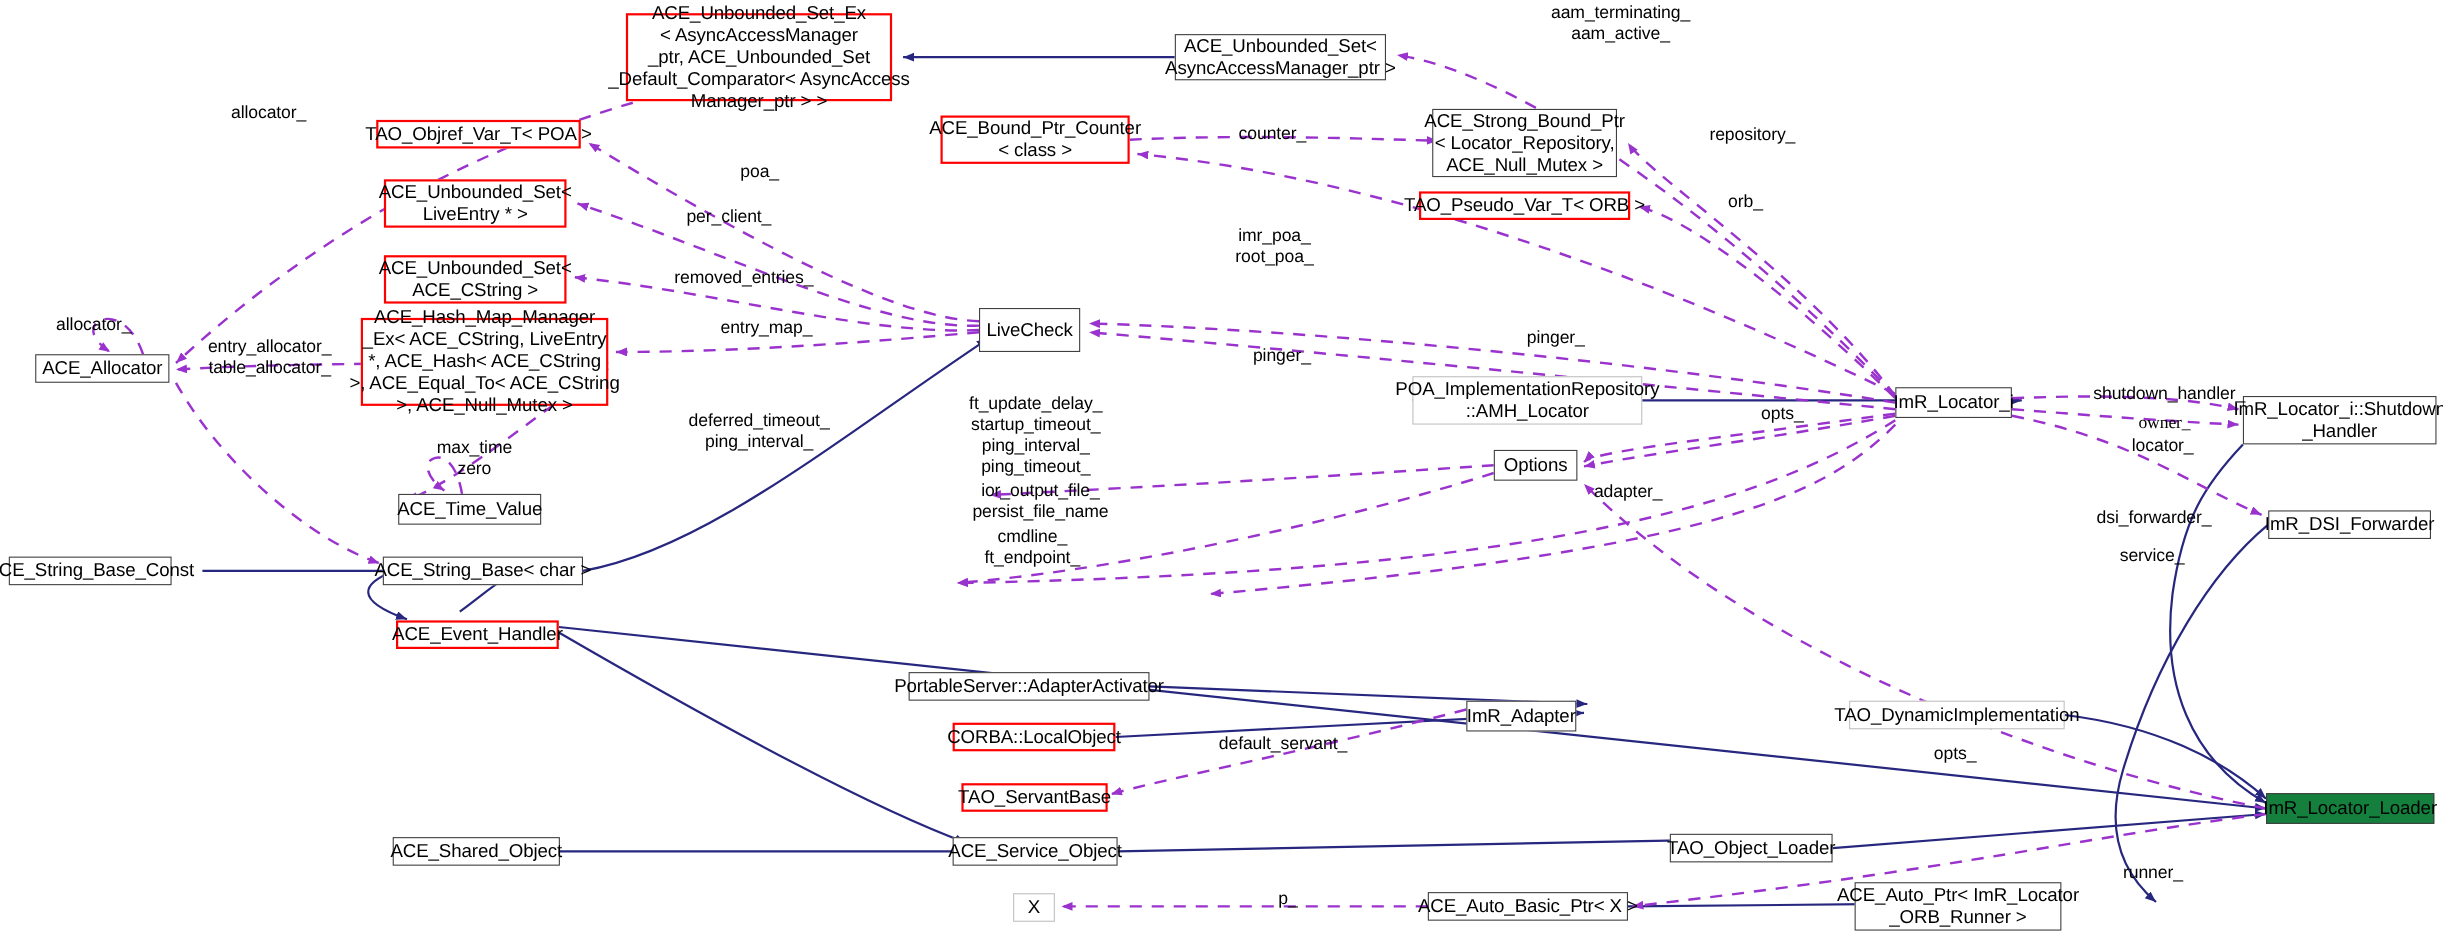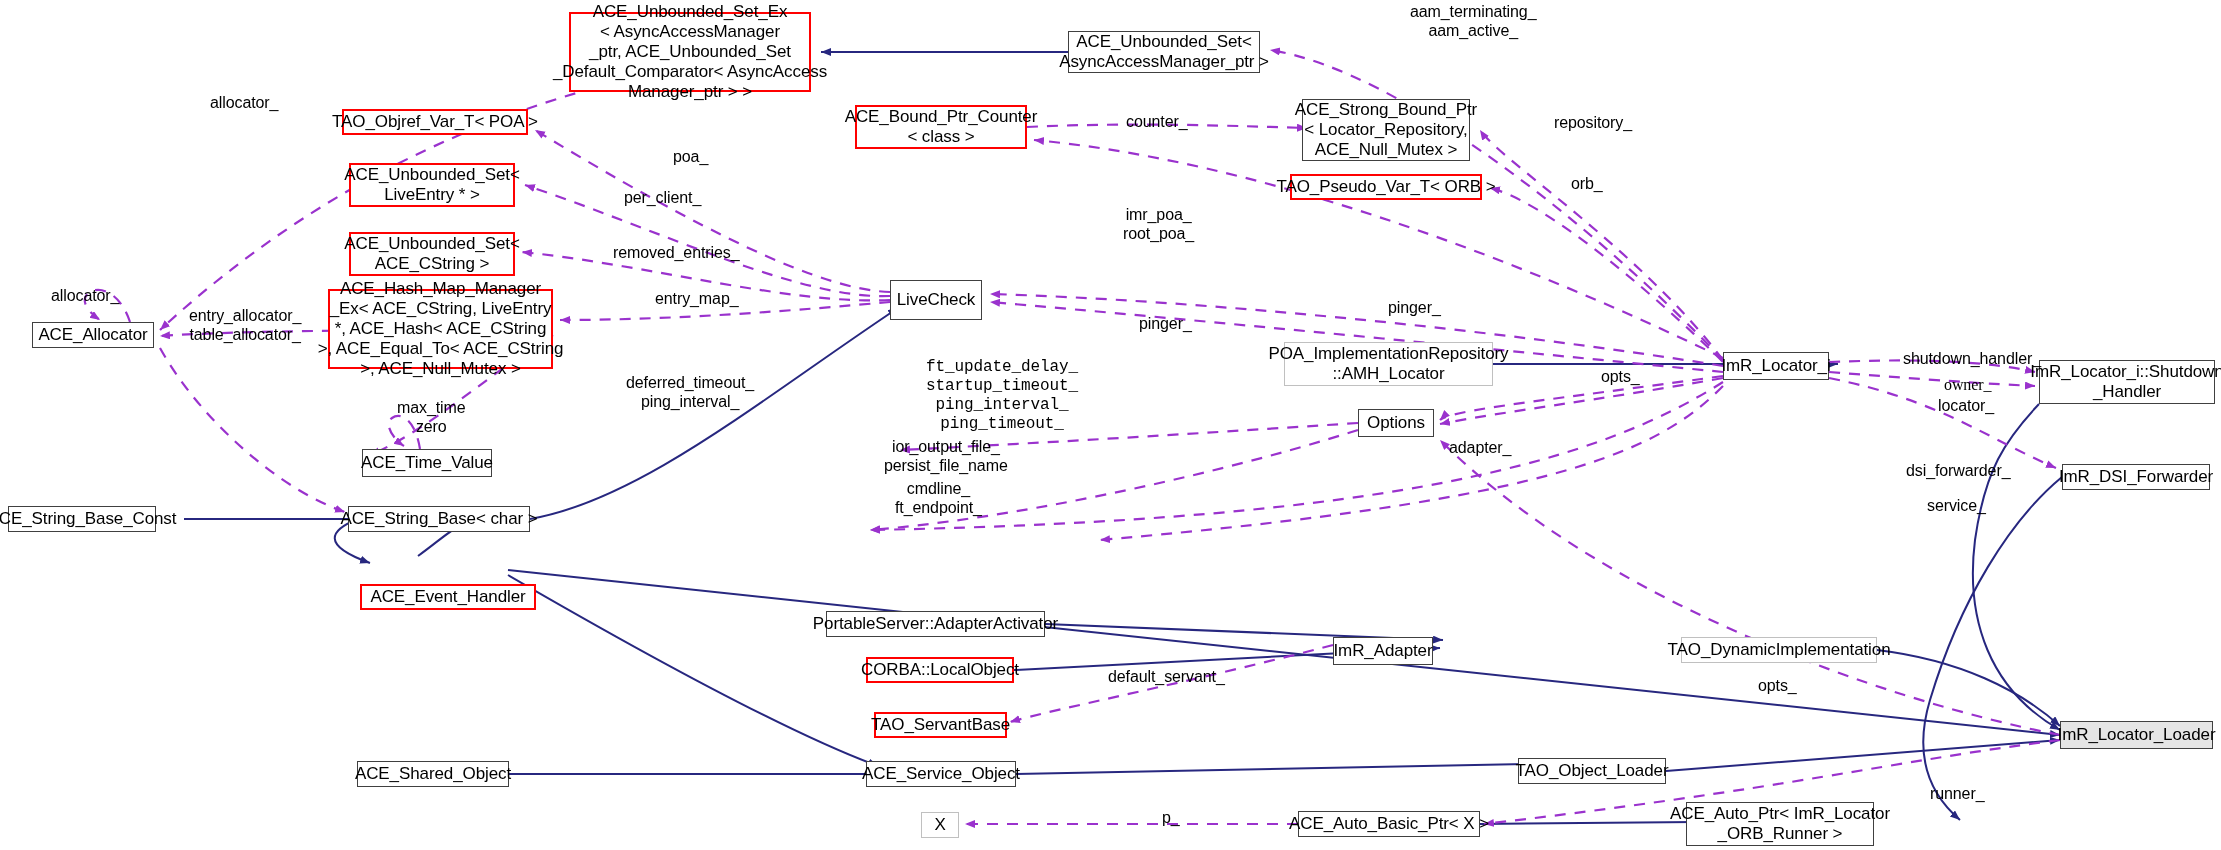--- a/index.html
+++ b/index.html
@@ -42,21 +42,21 @@
     letter-spacing: -0.1px;
     z-index: 5;
   }
   .node.red {
     border: 2px solid #ff0000;
   }
   .node.light {
     border: 1px solid #c0c0c0;
   }
   .node.current {
-    background: #e5e5e5;
+    background: #15803d;
     border: 1px solid #404040;
   }
   .edge-label {
     position: absolute;
     font-size: 16px;
     line-height: 19px;
     color: #000000;
     text-align: center;
     white-space: pre;
     z-index: 6;
@@ -161,21 +161,21 @@
   <div class="node light" style="left:1284px;top:342px;width:209px;height:44px;">POA_ImplementationRepository
 ::AMH_Locator</div>
   <div class="node" style="left:1723px;top:352px;width:106px;height:28px;">ImR_Locator_i</div>
   <div class="node" style="left:2039px;top:360px;width:176px;height:44px;">ImR_Locator_i::Shutdown
 _Handler</div>
   <div class="node" style="left:362px;top:449px;width:130px;height:28px;">ACE_Time_Value</div>
   <div class="node" style="left:1358px;top:409px;width:76px;height:28px;">Options</div>
   <div class="node" style="left:2062px;top:464px;width:148px;height:26px;">ImR_DSI_Forwarder</div>
   <div class="node" style="left:8px;top:506px;width:148px;height:26px;">ACE_String_Base_Const</div>
   <div class="node" style="left:348px;top:506px;width:182px;height:26px;">ACE_String_Base&lt; char &gt;</div>
-  <div class="node red" style="left:360px;top:584px;width:176px;height:26px;">ACE_Event_Handler</div>
+  <div class="node red" style="left:360px;top:564px;width:148px;height:26px;">ACE_Event_Handler</div>
   <div class="node" style="left:826px;top:611px;width:219px;height:26px;">PortableServer::AdapterActivator</div>
   <div class="node" style="left:1333px;top:637px;width:100px;height:28px;">ImR_Adapter</div>
   <div class="node red" style="left:866px;top:657px;width:148px;height:26px;">CORBA::LocalObject</div>
   <div class="node light" style="left:1681px;top:637px;width:196px;height:26px;">TAO_DynamicImplementation</div>
   <div class="node red" style="left:874px;top:712px;width:133px;height:26px;">TAO_ServantBase</div>
   <div class="node current" style="left:2060px;top:721px;width:153px;height:28px;">ImR_Locator_Loader</div>
   <div class="node" style="left:357px;top:761px;width:152px;height:26px;">ACE_Shared_Object</div>
   <div class="node" style="left:866px;top:761px;width:150px;height:26px;">ACE_Service_Object</div>
   <div class="node" style="left:1518px;top:758px;width:148px;height:26px;">TAO_Object_Loader</div>
   <div class="node light" style="left:921px;top:812px;width:38px;height:26px;">X</div>
@@ -196,21 +196,21 @@
   <div class="edge-label" style="left:613px;top:243px;">removed_entries_</div>
   <div class="edge-label" style="left:51px;top:286px;">allocator_</div>
   <div class="edge-label" style="left:655px;top:289px;">entry_map_</div>
   <div class="edge-label" style="left:189px;top:306px;">entry_allocator_
 table_allocator_</div>
   <div class="edge-label" style="left:1388px;top:298px;">pinger_</div>
   <div class="edge-label" style="left:626px;top:325px;margin-top:48px;">deferred_timeout_
 ping_interval_</div>
   <div class="edge-label" style="left:1139px;top:314px;">pinger_</div>
   <div class="edge-label" style="left:1903px;top:349px;">shutdown_handler_</div>
-  <div class="edge-label" style="left:926px;top:358px;font-family:Liberation Mono, monospace;">ft_update_delay_
+  <div class="edge-label" style="left:881px;top:358px;">ft_update_delay_
 startup_timeout_
 ping_interval_
 ping_timeout_</div>
   <div class="edge-label" style="left:1601px;top:367px;">opts_</div>
   <div class="edge-label" style="left:1944px;top:375px;font-family:Liberation Serif, serif;">owner_</div>
   <div class="edge-label" style="left:397px;top:398px;">max_time
 zero</div>
   <div class="edge-label" style="left:1938px;top:396px;">locator_</div>
   <div class="edge-label" style="left:884px;top:437px;">ior_output_file_
 persist_file_name</div>

